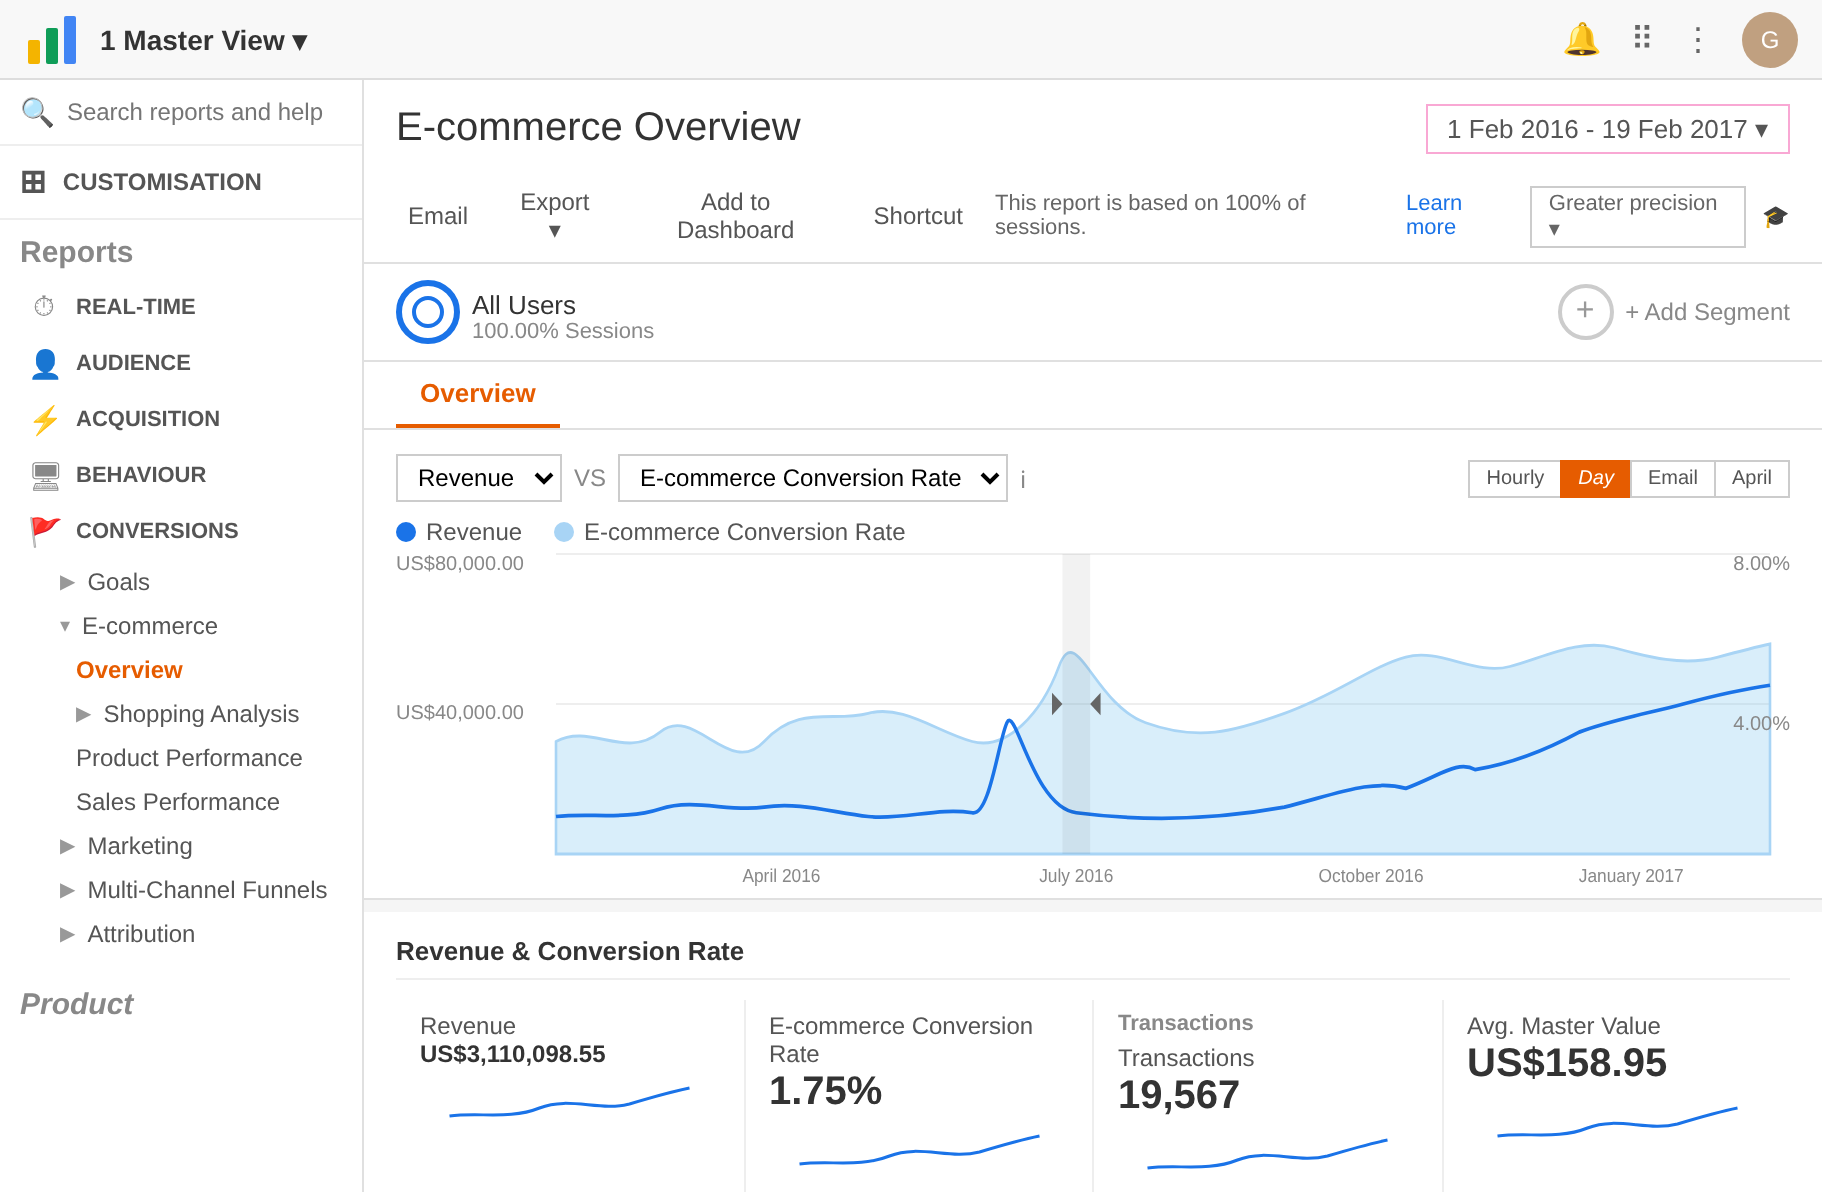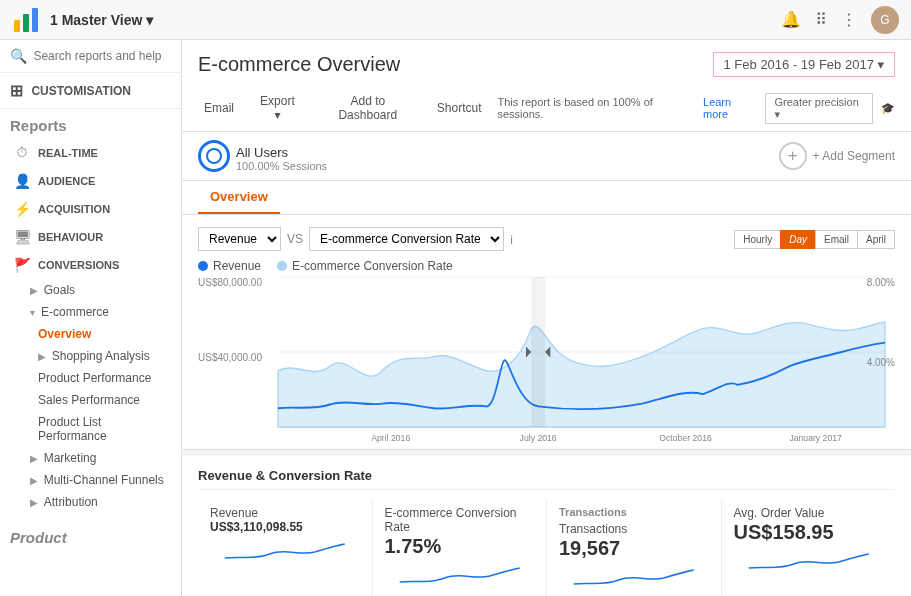--- a/index.html
+++ b/index.html
@@ -158,21 +158,20 @@
       <span class="sidebar-arrow">▾</span>
       <span>E-commerce</span>
     </div>
     <div class="sidebar-sub sidebar-sub-indent active" style="color:#e65c00;font-weight:bold;">Overview</div>
     <div class="sidebar-sub sidebar-sub-indent" style="display:flex;align-items:center;gap:4px;">
       <span class="sidebar-arrow">▶</span>
       <span>Shopping Analysis</span>
     </div>
     <div class="sidebar-sub sidebar-sub-indent">Product Performance</div>
     <div class="sidebar-sub sidebar-sub-indent">Sales Performance</div>
-    <div class="sidebar-sub sidebar-sub-indent">Product List Performance</div>
     <div class="sidebar-sub" style="display:flex;align-items:center;gap:4px;">
       <span class="sidebar-arrow">▶</span>
       <span>Marketing</span>
     </div>
     <div class="sidebar-sub" style="display:flex;align-items:center;gap:4px;">
       <span class="sidebar-arrow">▶</span>
       <span>Multi-Channel Funnels</span>
     </div>
     <div class="sidebar-sub" style="display:flex;align-items:center;gap:4px;">
       <span class="sidebar-arrow">▶</span>
@@ -310,21 +309,21 @@
           <div class="stat-label">Transactions</div>
           <div class="stat-value">19,567</div>
           <div class="stat-mini-chart">
             <svg width="100%" height="28" viewBox="0 0 120 28">
               <path d="M0,20 C15,18 30,22 45,16 C60,10 75,18 90,14 C100,11 110,8 120,6" fill="none" stroke="#1a73e8" stroke-width="1.5"></path>
             </svg>
           </div>
         </div>
 
         <div class="stat-block">
-          <div class="stat-label">Avg. Order Value</div>
+          <div class="stat-label">Avg. Master Value</div>
           <div class="stat-value">US$158.95</div>
           <div class="stat-mini-chart">
             <svg width="100%" height="28" viewBox="0 0 120 28">
               <path d="M0,20 C15,18 30,22 45,16 C60,10 75,18 90,14 C100,11 110,8 120,6" fill="none" stroke="#1a73e8" stroke-width="1.5"></path>
             </svg>
           </div>
         </div>
       </div>
     </div>
 

